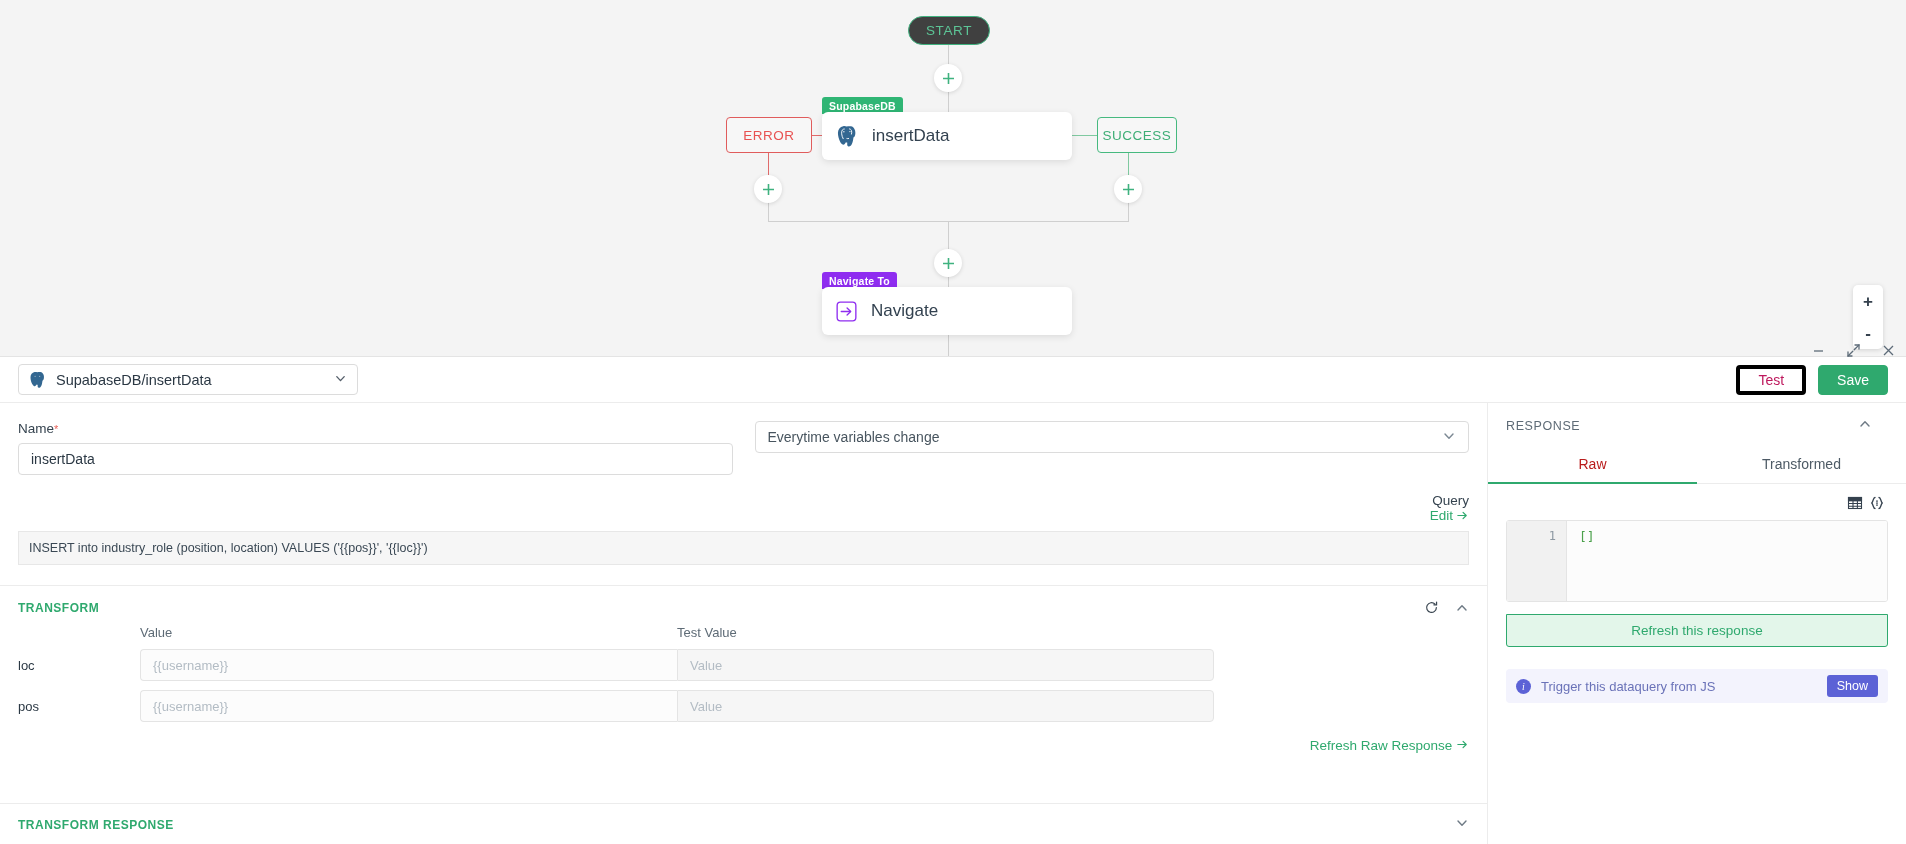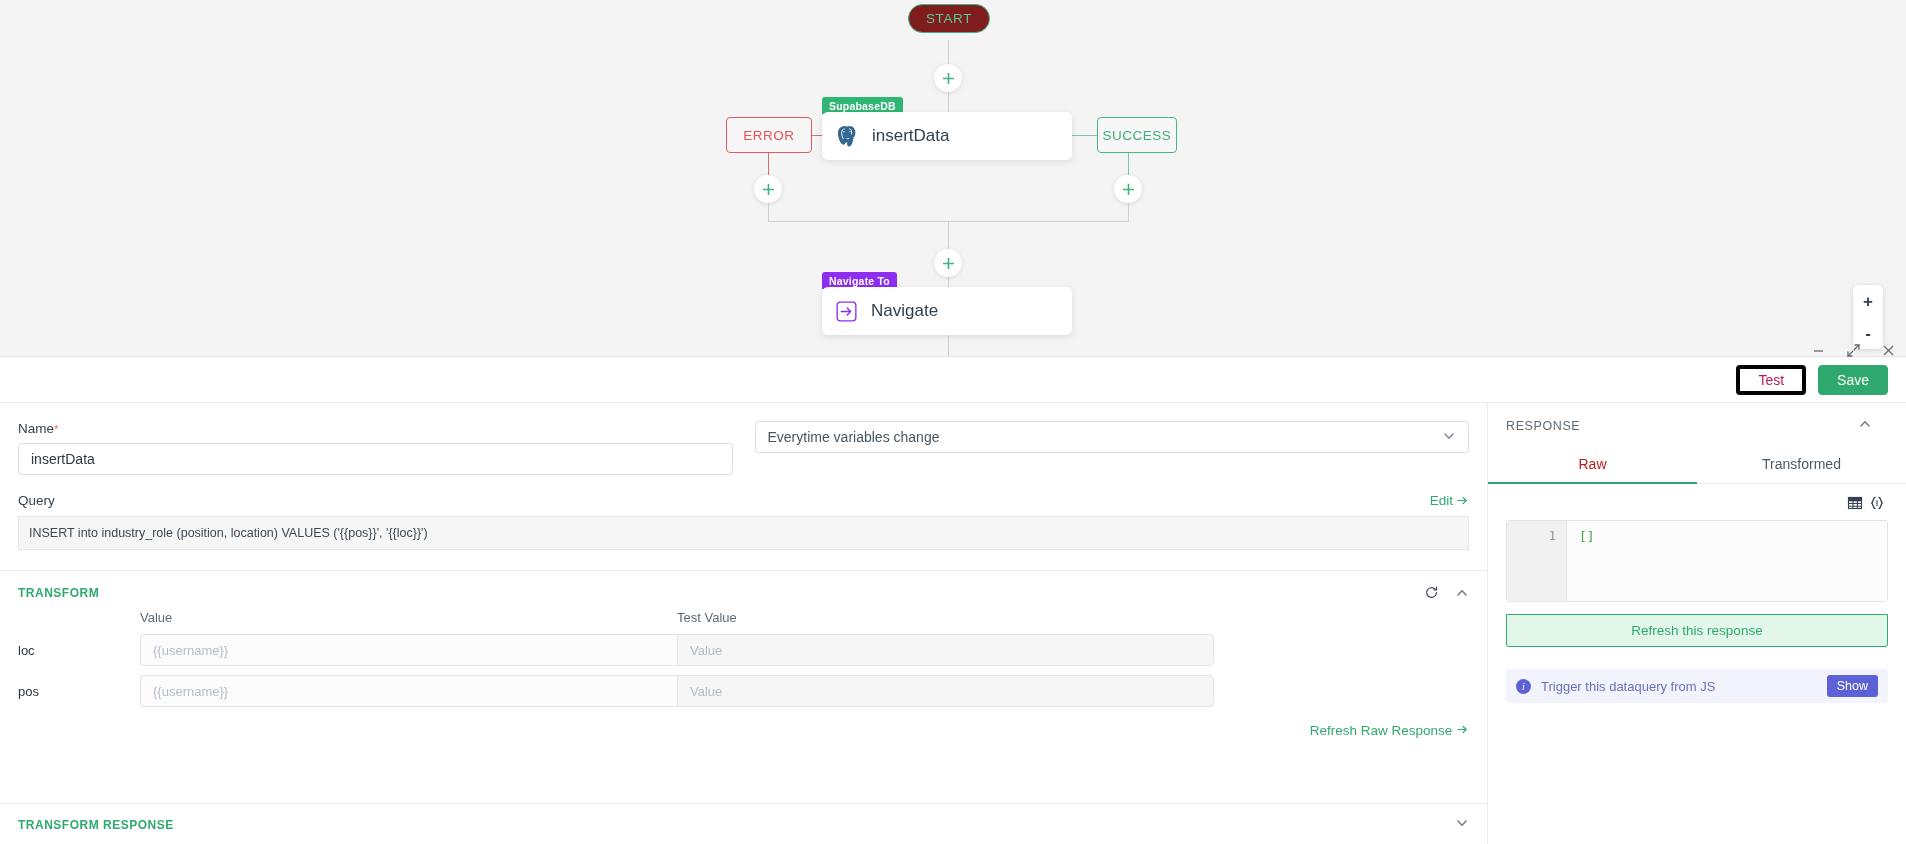--- a/index.html
+++ b/index.html
@@ -16,22 +16,22 @@
     position:absolute; left:0; top:0; width:1906px; height:368px;
     background:#f4f4f4; overflow:hidden;
   }
   .conn { position:absolute; background:#cfcfcf; }
   .conn.v { width:1px; }
   .conn.h { height:1px; }
   .conn.red { background:#e06b6b; }
   .conn.green { background:#7fc9a0; }
 
   .start-node {
-    position:absolute; left:908px; top:4px; width:82px; height:29px;
-    border:1.3px solid #3fb27f; border-radius:15px; background:#7f1d1d;
+    position:absolute; left:908px; top:16px; width:82px; height:29px;
+    border:1.3px solid #3fb27f; border-radius:15px; background:#404040;
     color:#5cc496; font-size:13.5px; letter-spacing:.6px;
     display:flex; align-items:center; justify-content:center;
   }
 
   .plus-btn {
     position:absolute; width:28px; height:28px; border-radius:50%;
     background:#fff; box-shadow:0 1px 4px rgba(0,0,0,.13);
     display:flex; align-items:center; justify-content:center;
     color:#3fb27f; font-size:21px; line-height:1; font-weight:300;
     cursor:pointer; user-select:none;
@@ -112,21 +112,21 @@
   .req { color:#e8625a; font-size:11px; }
   .inp {
     width:100%; height:32px; border:1px solid #dcdcdc; border-radius:4px;
     display:flex; align-items:center; padding:0 12px; font-size:14px; color:#2b3844;
     background:#fff;
   }
   .inp.sel { color:#48555f; }
   .inp .chev { margin-left:auto; color:#7b8893; }
 
   .query-head {
-    display:flex; align-items:flex-end; padding:18px 18px 0 18px;
+    display:flex; align-items:flex-end; padding:18px 18px 0 18px;flex-direction:column;
   }
   .query-head .fld-label { margin-bottom:0; }
   .edit-link { margin-left:auto; color:#2fa96e; font-size:13.5px; cursor:pointer; display:flex; align-items:center; gap:3px; }
   .query-box {
     margin:8px 18px 0 18px; height:34px; background:#f6f6f6;
     border:1px solid #e7e7e7; border-radius:0;
     display:flex; align-items:center; padding:0 10px;
     font-size:12.5px; color:#3a4854;
   }
 
@@ -316,20 +316,33 @@
       </svg>
     </span>
     <span>
       <svg width="15" height="15" viewBox="0 0 15 15">
           <path d="M3 3 L12 12 M12 3 L3 12" stroke="#5d6b78" stroke-width="1.3"></path>
         </svg>
     </span>
   </div>
 
   <div id="panel-top">
+    <div class="qsel">
+      <svg width="17" height="18" viewBox="0 0 24 25">
+        <path d="M17.6 1.6c-1.9-.5-4-.5-6 .1-1.3-.6-2.6-.7-3.8-.4C4.4 2 2.2 4.8 2.1 8.5c0 3.2.9 6.9 2.4 9.8.8 1.5 1.7 2.6 2.7 3 .9.4 1.8.1 2.5-.9.4-.6.8-1.2 1.1-1.6.4.2.9.3 1.4.3.1.6.1 1.2 0 1.9-.1 1 .2 1.8.9 2.2.8.5 2 .3 2.9-.6 1.1-1.1 1.9-3 2.4-5.3.3-1.3.5-2.6.6-3.7.9-.5 1.5-1.3 1.8-2.5.6-2.2.4-4.8-.6-6.6-.7-1.4-1.7-2.4-2.6-2.9z" fill="#336791"></path>
+        <circle cx="8.6" cy="7.3" r=".7" fill="#fff"></circle>
+        <circle cx="15.2" cy="7.1" r=".7" fill="#fff"></circle>
+      </svg>
+      <span>SupabaseDB/insertData</span>
+      <span class="chev">
+        <svg width="13" height="13" viewBox="0 0 14 14">
+            <path d="M3 5 L7 9.3 L11 5" fill="none" stroke="#555f6a" stroke-width="1.5" stroke-linecap="round" stroke-linejoin="round"></path>
+          </svg>
+      </span>
+    </div>
     <div class="btns">
       <div class="btn btn-test">Test</div>
       <div class="btn btn-save">Save</div>
     </div>
   </div>
 
   <div id="panel-body">
 
     <div id="left-pane">
 

